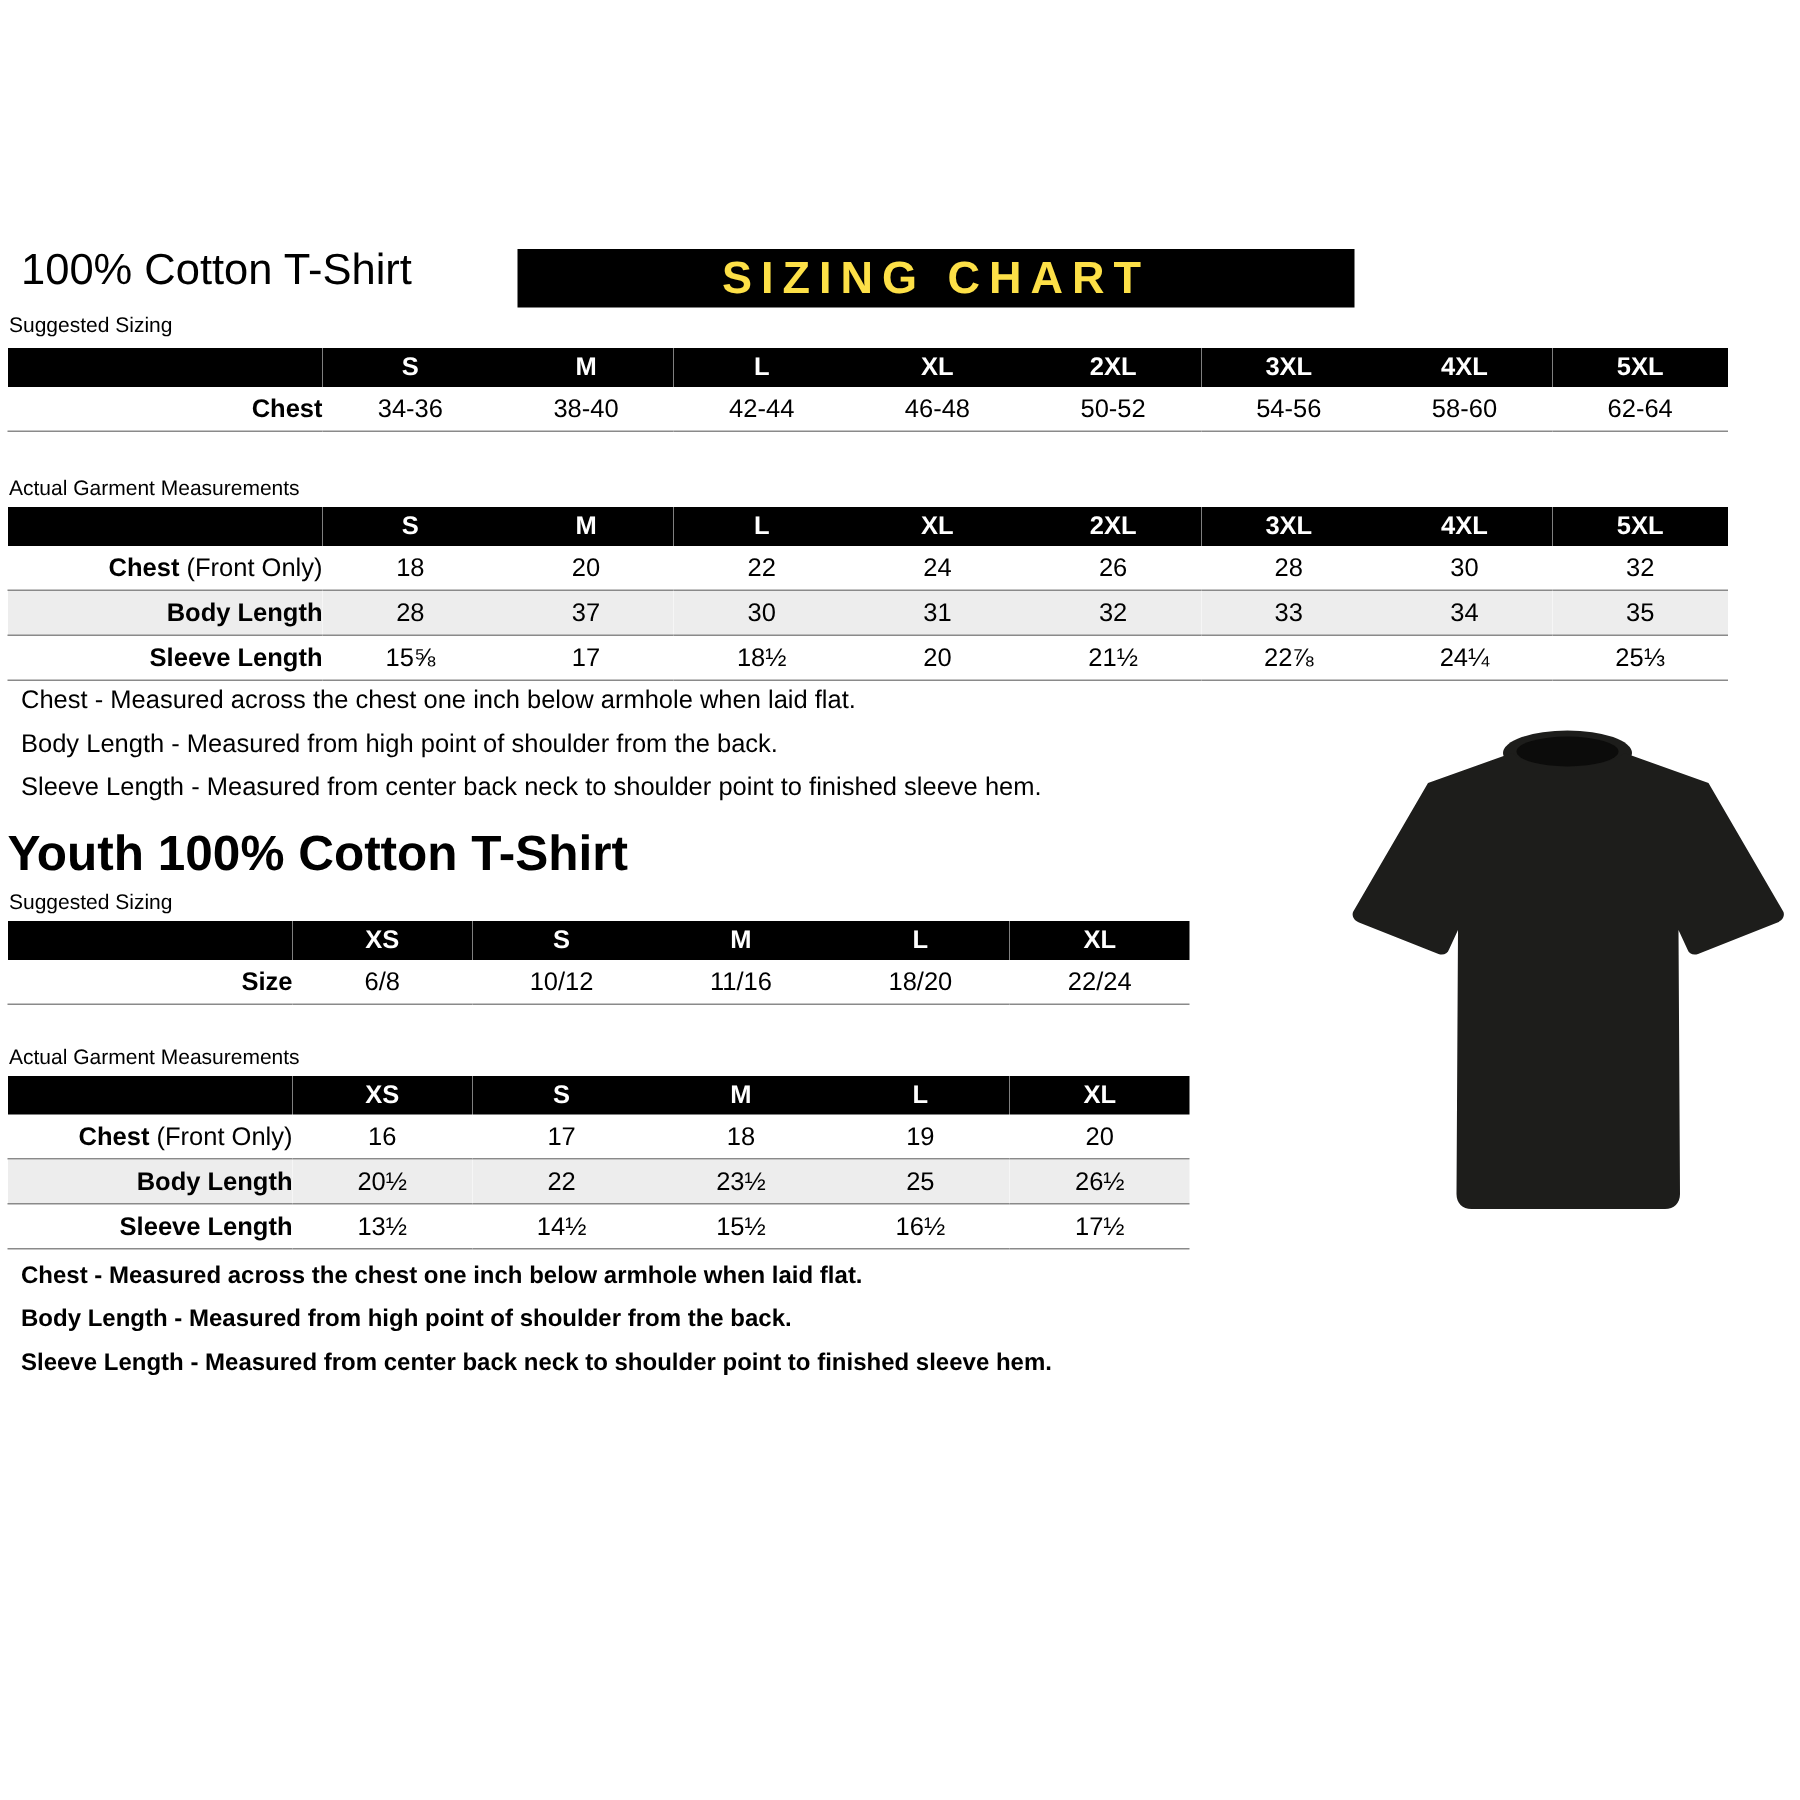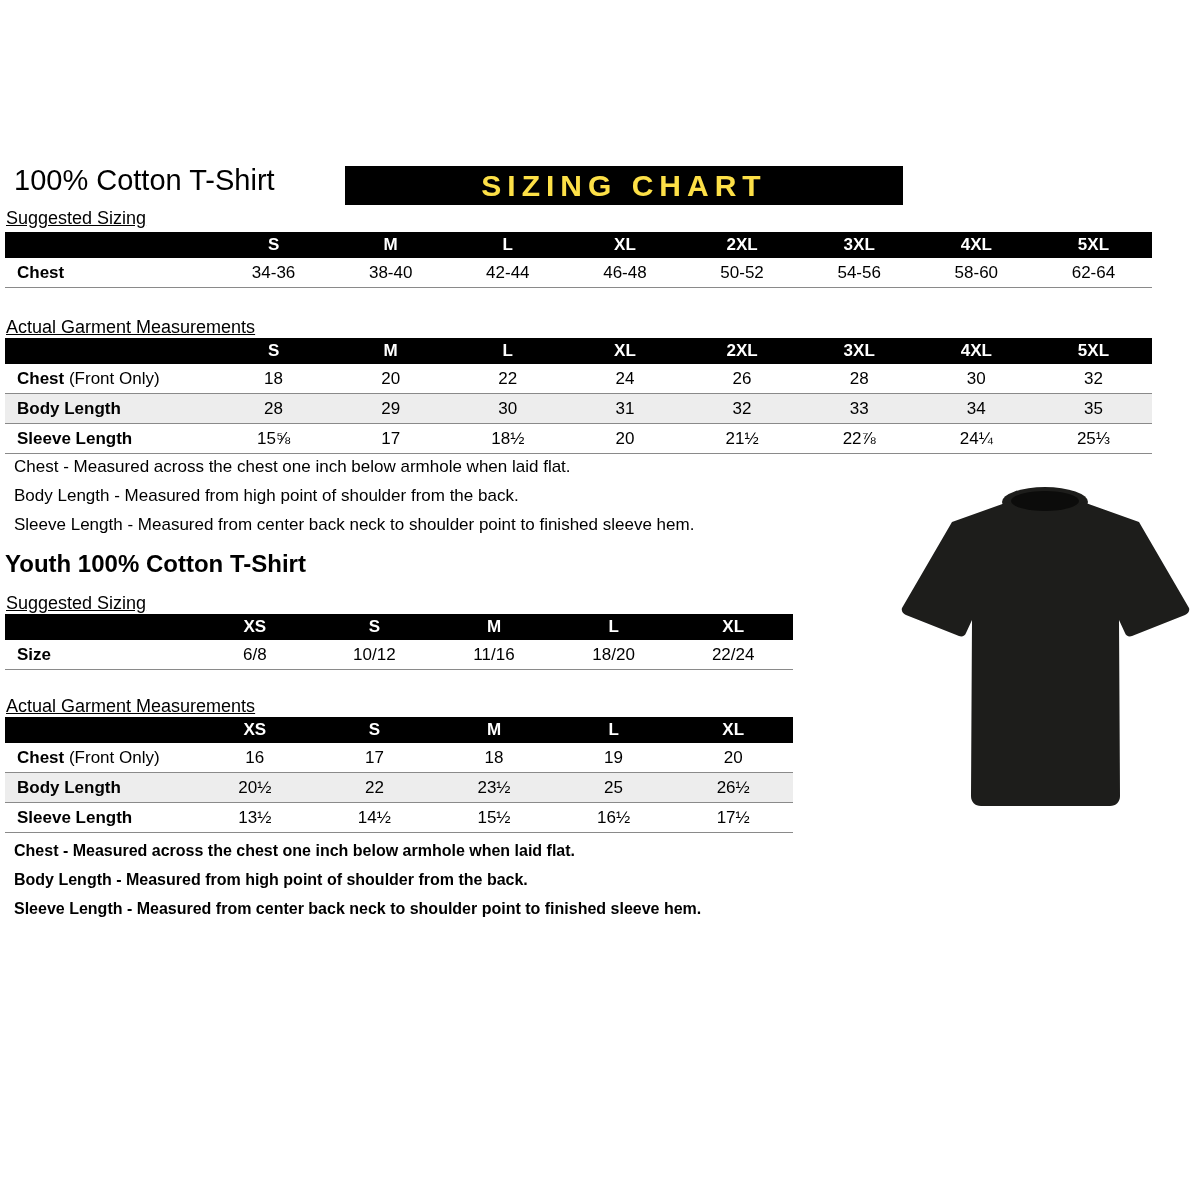--- a/index.html
+++ b/index.html
@@ -7,41 +7,41 @@
     width: 1200px; height: 1200px;
     background: #ffffff;
     position: relative;
     overflow: hidden;
     font-family: "Liberation Sans", sans-serif;
     color: #000;
   }
   .abs { position: absolute; }
 
   .adult-title { left: 14px; top: 164px; font-size: 29px; font-weight: 400; text-align: right; }
-  .youth-title { left: 5px; top: 550px; font-size: 24px; font-weight: bold; }
+  .youth-title { left: 5px; top: 550px; font-size: 33px; font-weight: bold; }
 
   .banner {
     left: 345px; top: 166px; width: 558px; height: 39px;
     background: #000; color: #fde047;
     font-weight: bold; font-size: 30px; letter-spacing: 6px;
     text-align: center; line-height: 40px;
   }
 
-  .section-label { font-size: 18px; text-decoration: underline; }
+  .section-label { font-size: 14px; }
 
   table.size-table { border-collapse: collapse; table-layout: fixed; }
   table.size-table th, table.size-table td {
     padding: 0; font-size: 17px; text-align: center; vertical-align: middle;
     overflow: hidden; white-space: nowrap;
   }
   table.size-table tr.head { background: #000; color: #fff; height: 26px; }
   table.size-table tr.head th { font-weight: bold; }
   table.size-table td { height: 29px; border-bottom: 1px solid #8a8a8a; background: #fff; }
   table.size-table tr.alt td { background: #ededed; }
-  table.size-table td.lbl, table.size-table th.lbl { text-align: left; padding-left: 12px; }
+  table.size-table td.lbl, table.size-table th.lbl { text-align: right; padding-left: 12px; }
   .bold { font-weight: bold; }
 
   .notes .note { font-size: 17px; line-height: 18px; margin-bottom: 11px; }
   .notes.heavy .note { font-weight: bold; font-size: 16px; }
 </style>
 </head>
 <body>
 
 <div class="abs adult-title">100% Cotton T-Shirt</div>
 <div class="abs banner">SIZING CHART</div>
@@ -119,21 +119,21 @@
     <td>22</td>
     <td>24</td>
     <td>26</td>
     <td>28</td>
     <td>30</td>
     <td>32</td>
   </tr>
   <tr class="alt">
     <td class="lbl bold">Body Length</td>
     <td>28</td>
-    <td>29</td>
+    <td>37</td>
     <td>30</td>
     <td>31</td>
     <td>32</td>
     <td>33</td>
     <td>34</td>
     <td>35</td>
   </tr>
   <tr>
     <td class="lbl bold">Sleeve Length</td>
     <td>15⅝</td>

